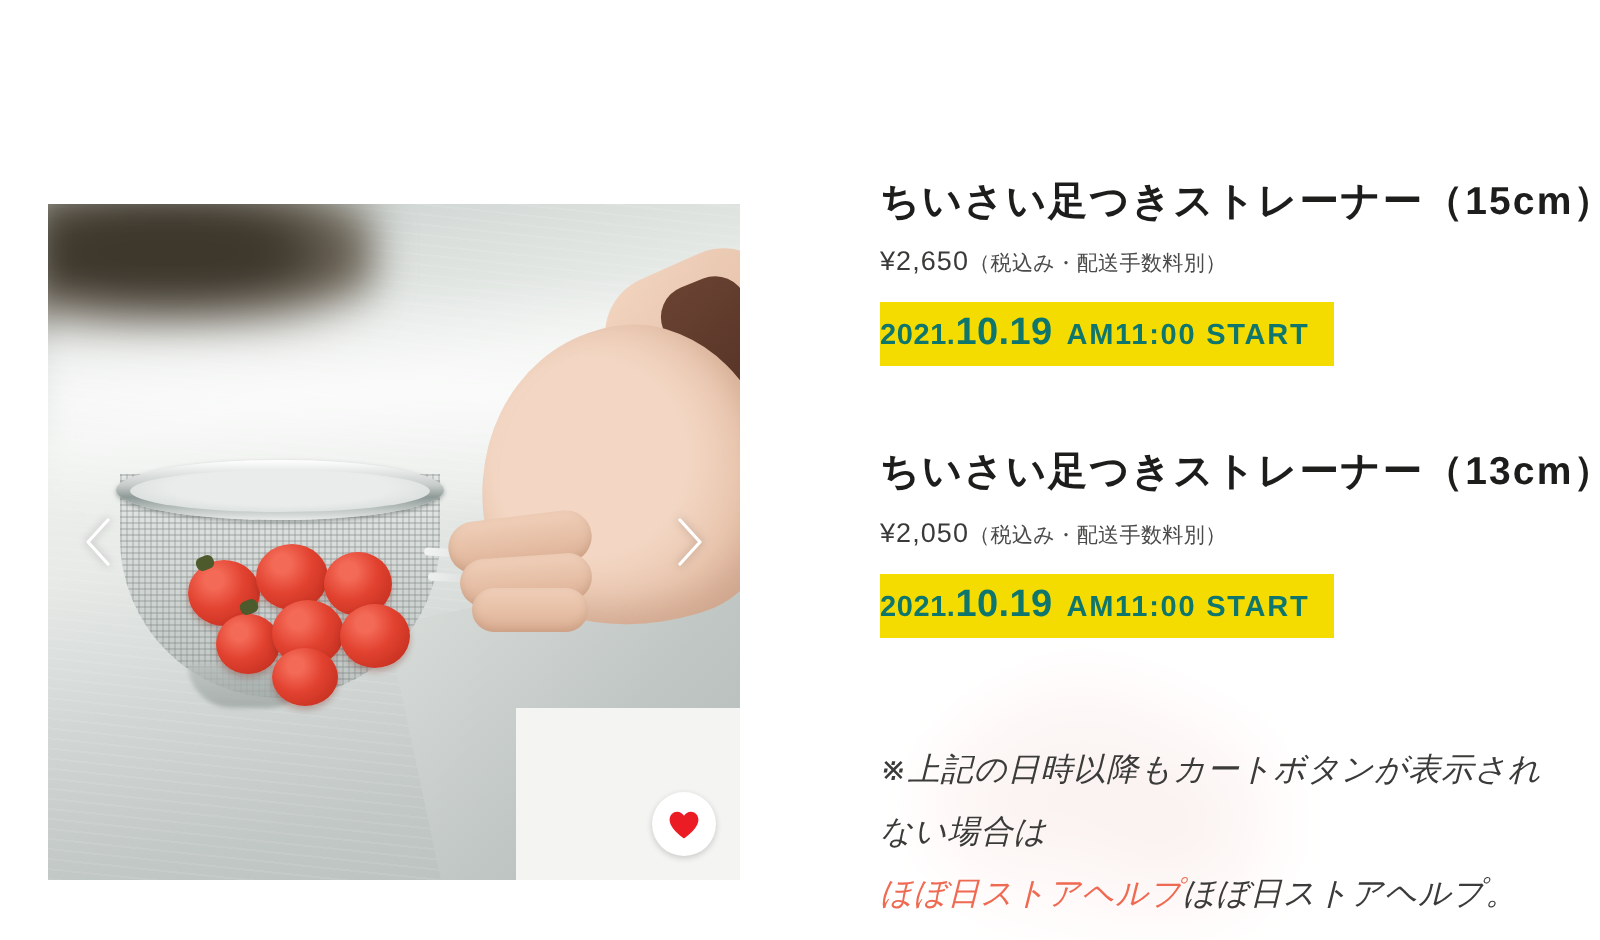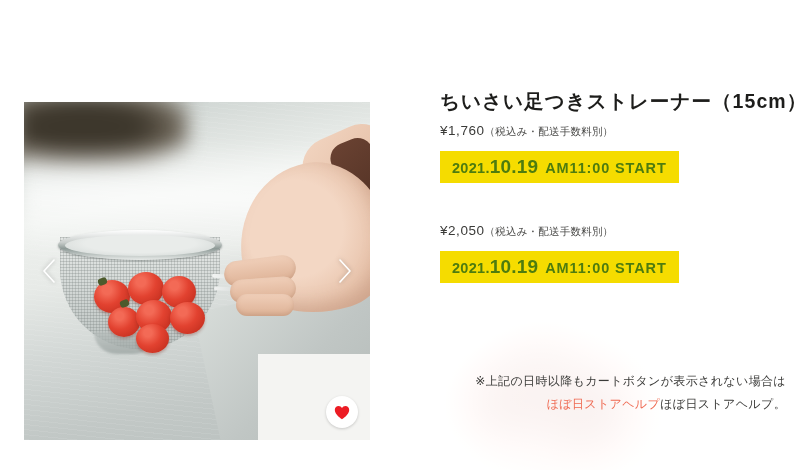--- a/index.html
+++ b/index.html
@@ -264,45 +264,46 @@
   .prod-price .tax {
     font-size:10.5px;
     color:#4a4a48;
     letter-spacing:.02em;
     text-align:center;
   }
   .badge {
     display:inline-block;
     margin-top:12px;
     background:#f5dc00;
-    color:#4d7c0f;
-    padding:6px 12px 7px 12px;
+    color:#0f766e;
+    padding:6px 12px 7px 0;
     white-space:nowrap;
     line-height:1;
   }
   .badge .b-year {
     font-size:14.5px; font-weight:bold; letter-spacing:.02em;
   }
   .badge .b-day {
     font-size:19px; font-weight:bold; letter-spacing:.01em;
   }
   .badge .b-time {
     font-size:14.5px; font-weight:bold; letter-spacing:.06em; margin-left:7px;
   }
 
   
   .note {
     position:absolute;
     left:440px; top:326px;
     width:346px;
-    text-align:right;
-    font-size:12px;
+    text-align:left;
+    font-size:16px;
     line-height:1.95;
     color:#3b3b39;
     letter-spacing:.03em;
+    font-style:italic;
   }
   .note a {
     color:#ef6a52;
     text-decoration:none;
   }
   .note .l2 { display:block; }
 </style>
 </head>
 <body>
 
@@ -384,28 +385,29 @@
         </svg>
       </span>
     </div>
   </div>
 
   <div class="info">
 
     <div class="prod">
       <div class="prod-title">ちいさい足つきストレーナー（15cm）</div>
       <div class="prod-price">
-        <span>¥1,760</span><span class="tax">（税込み・配送手数料別）</span>
+        <span>¥2,650</span><span class="tax">（税込み・配送手数料別）</span>
       </div>
       <div class="badge">
         <span class="b-year">2021.</span><span class="b-day">10.19</span><span class="b-time">AM11:00 START</span>
       </div>
     </div>
 
     <div class="prod">
+      <div class="prod-title">ちいさい足つきストレーナー（13cm）</div>
       <div class="prod-price">
         <span>¥2,050</span><span class="tax">（税込み・配送手数料別）</span>
       </div>
       <div class="badge">
         <span class="b-year">2021.</span><span class="b-day">10.19</span><span class="b-time">AM11:00 START</span>
       </div>
     </div>
 
   </div>
 

